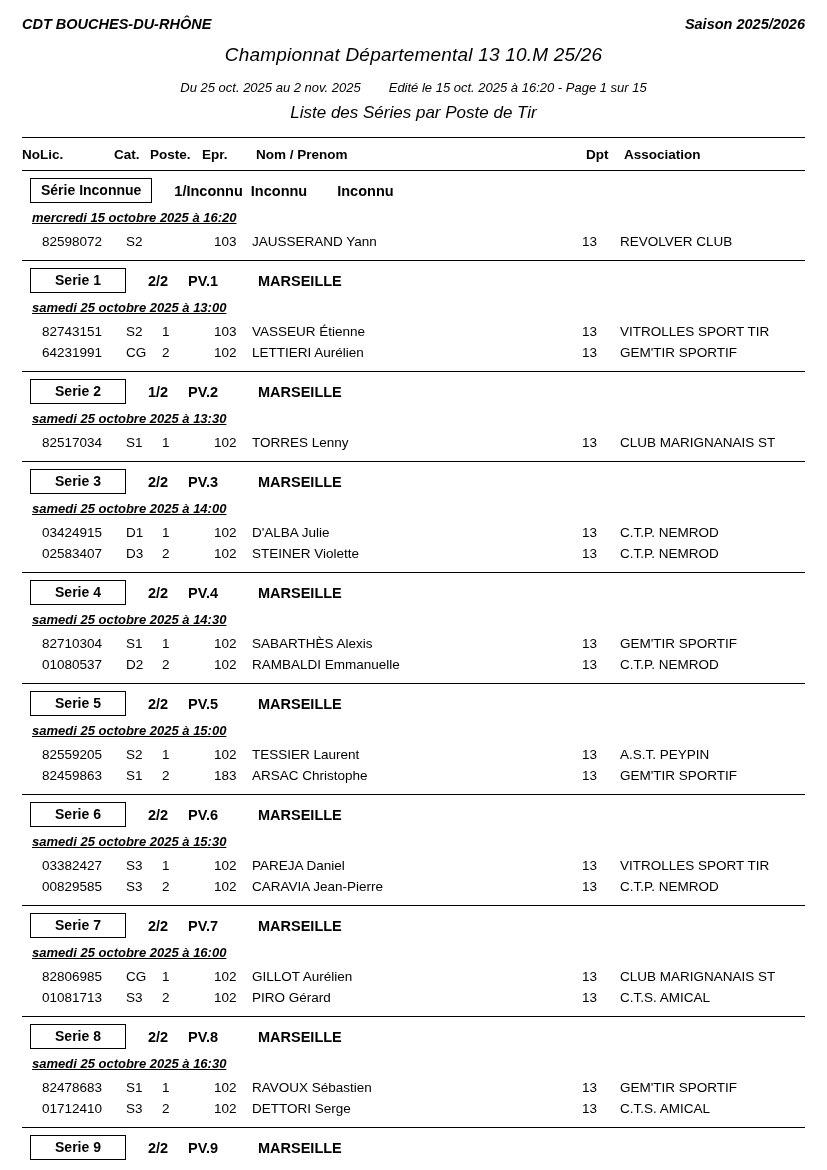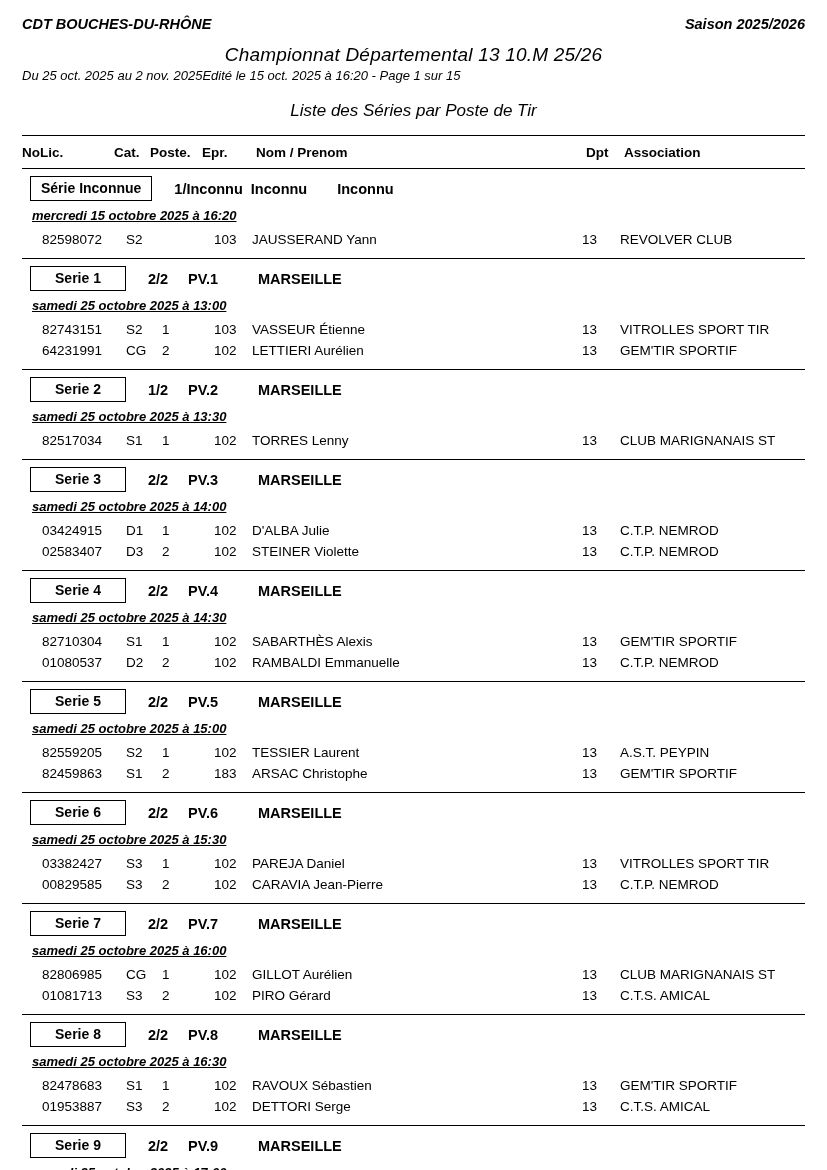--- a/index.html
+++ b/index.html
@@ -34,31 +34,32 @@
   }
   .hdr-title {
     text-align: center;
     font-style: italic;
     font-size: 19px;
     margin-top: 12px;
     letter-spacing: 0.2px;
   }
   .hdr-row2 {
     display: flex;
-    justify-content: flex-start;
+    justify-content: center;
     align-items: baseline;
     font-style: italic;
     font-size: 13px;
-    margin-top: 2px;
+    margin-top: 14px;
+    gap: 28px;
   }
   .hdr-subtitle {
     text-align: center;
     font-style: italic;
     font-size: 17px;
-    margin-top: 18px;
+    margin-top: 8px;
   }
 
   .rule {
     border: none;
     border-top: 1.6px solid #000;
     margin: 14px 0 0 0;
   }
   .rule-thin {
     border: none;
     border-top: 1px solid #000;
@@ -404,21 +405,21 @@
         <div class="shooter-row">
           <span class="c-lic">82478683</span>
           <span class="c-cat">S1</span>
           <span class="c-poste">1</span>
           <span class="c-epr">102</span>
           <span class="c-nom">RAVOUX Sébastien</span>
           <span class="c-dpt">13</span>
           <span class="c-asso">GEM'TIR SPORTIF</span>
         </div>
         <div class="shooter-row">
-          <span class="c-lic">01953887</span>
+          <span class="c-lic">01712410</span>
           <span class="c-cat">S3</span>
           <span class="c-poste">2</span>
           <span class="c-epr">102</span>
           <span class="c-nom">DETTORI Serge</span>
           <span class="c-dpt">13</span>
           <span class="c-asso">C.T.S. AMICAL</span>
         </div>
         <div class="spacer-8"></div>
         <hr class="rule-thin">
       </div>

